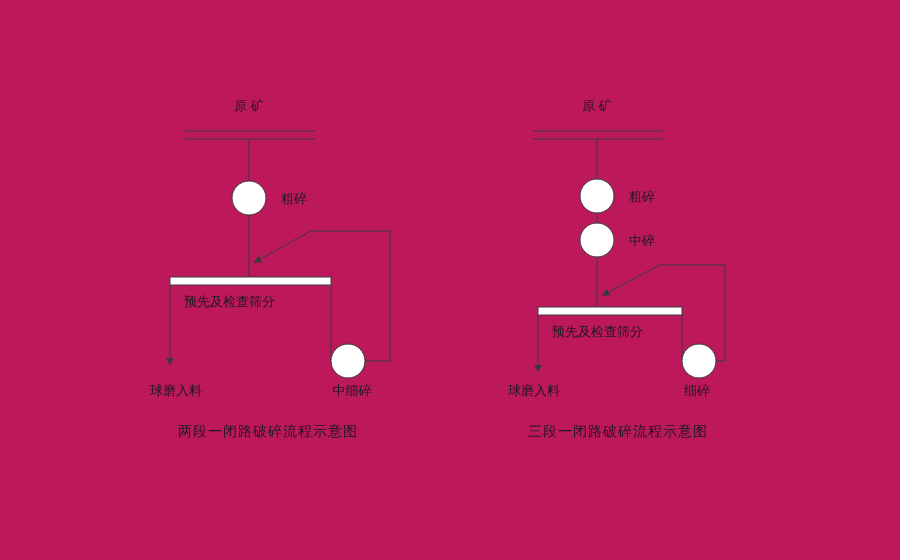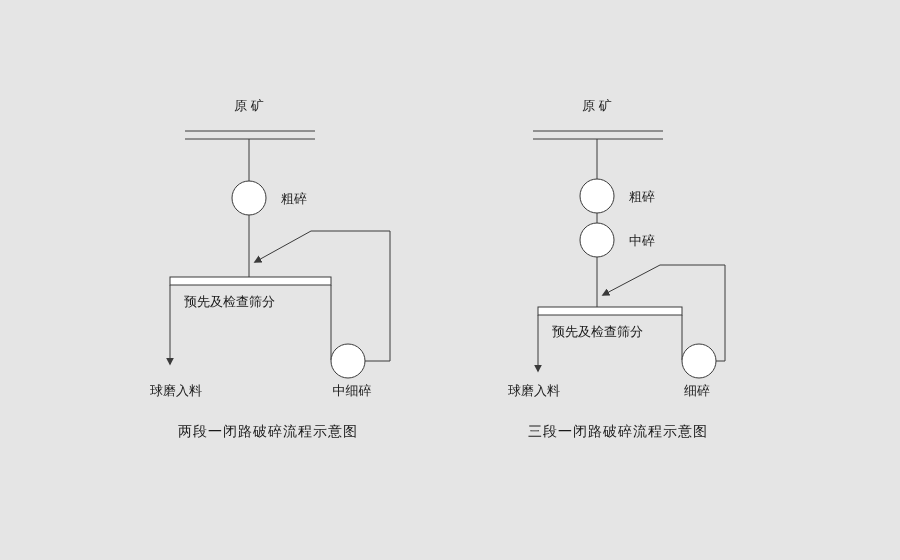--- a/index.html
+++ b/index.html
@@ -7,21 +7,21 @@
     padding: 0;
     background: #ffffff;
     width: 900px;
     height: 560px;
     overflow: hidden;
   }
   .page {
     position: relative;
     width: 900px;
     height: 560px;
-    background: #e5e5e5;
+    background: #be185d;
   }
   svg .stroke {
     stroke: #3a3a3a;
     stroke-width: 1;
     fill: none;
   }
   svg rect.stroke, svg circle.stroke {
     fill: #ffffff;
   }
   svg text {

